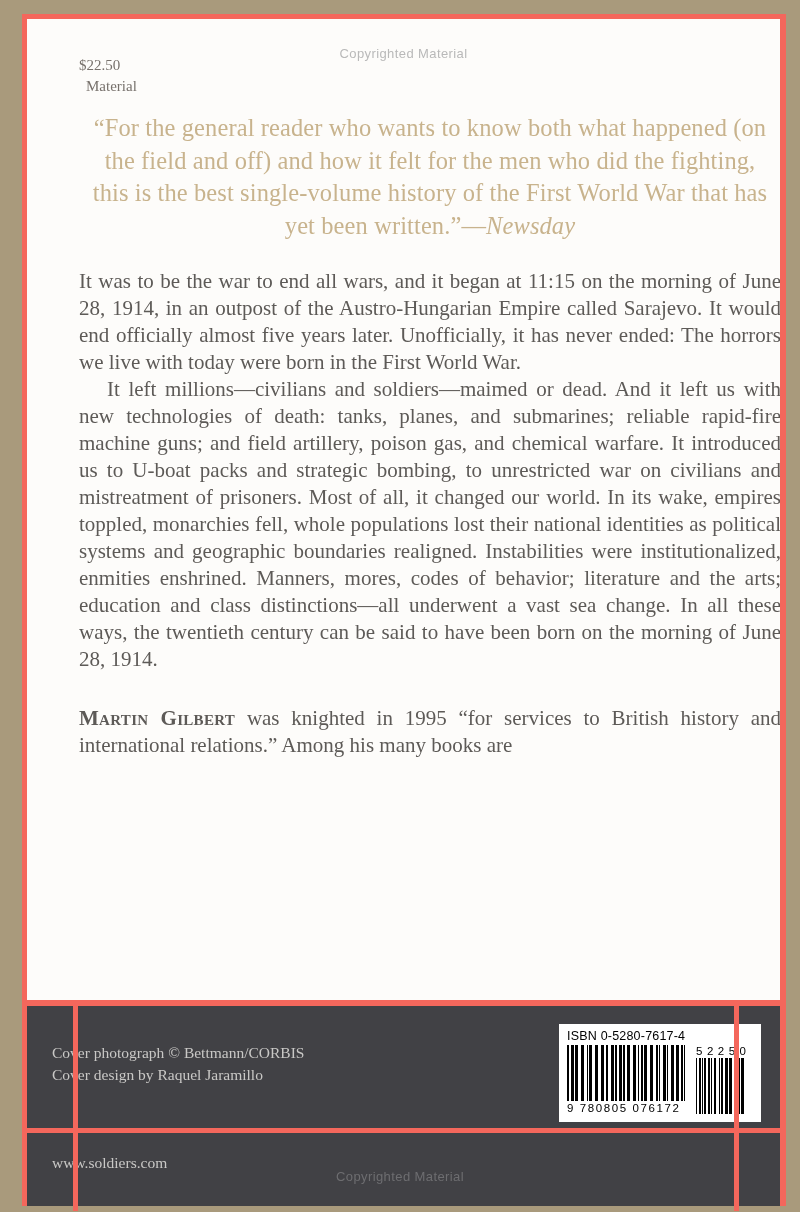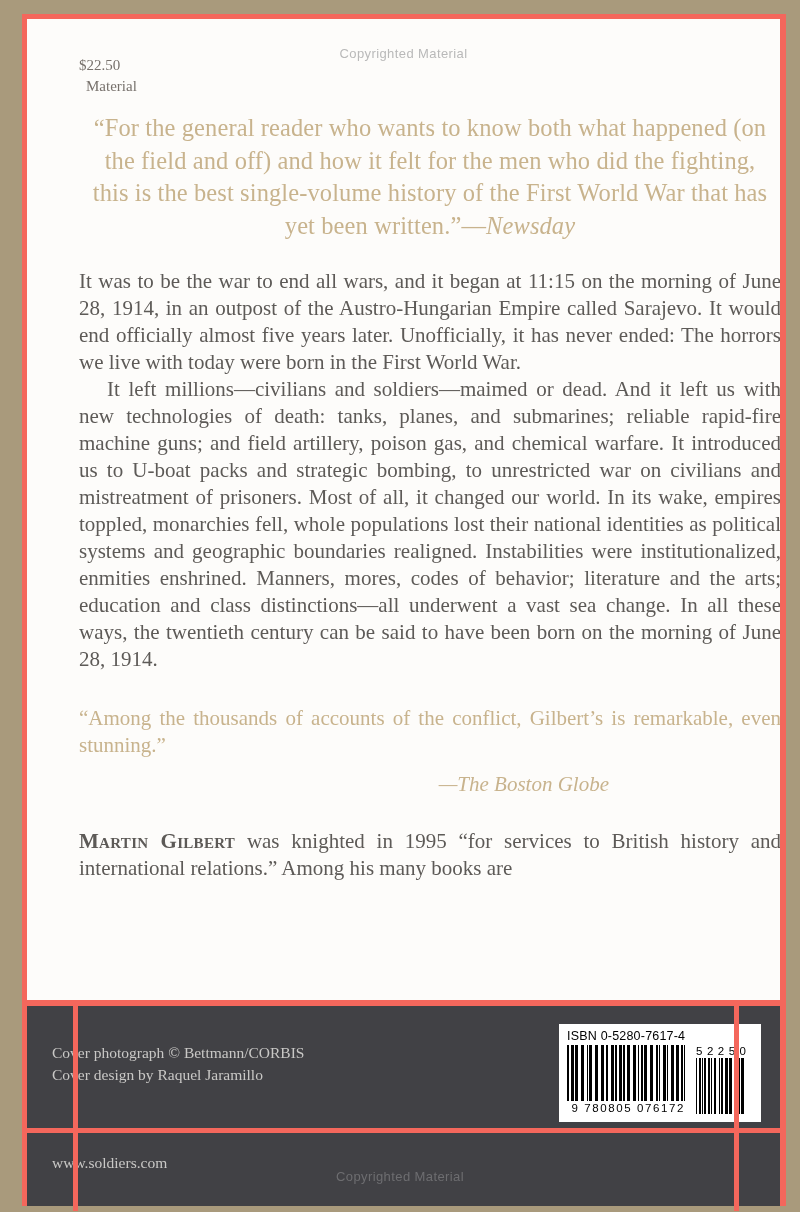--- a/index.html
+++ b/index.html
@@ -195,21 +195,21 @@
   .bars {
     display: flex;
     align-items: flex-end;
     height: 56px;
   }
   .bars span {
     display: block;
     background: #000;
     height: 100%;
   }
-  .ean-main { flex: 0 0 auto; text-align: right; }
+  .ean-main { flex: 0 0 auto; }
   .supp-wrap { display: flex; flex-direction: column; align-items: center; }
   .supp-digits {
     font-family: "Liberation Sans", sans-serif;
     font-size: 11.5px;
     letter-spacing: 4.5px;
     color: #000;
     margin-bottom: 1px;
     padding-left: 4px;
   }
   .ean-digits {
@@ -243,24 +243,20 @@
       </div>
 
       <div class="body-copy">
         <p>It was to be the war to end all wars, and it began at 11:15 on the morning of June 28, 1914, in an outpost of the Austro-Hungarian Empire called Sarajevo. It would end officially almost five years later. Unofficially, it has never ended: The horrors we live with today were born in the First World War.</p>
         <p>It left millions—civilians and soldiers—maimed or dead. And it left us with new technologies of death: tanks, planes, and submarines; reliable rapid-fire machine guns; and field artillery, poison gas, and chemical warfare. It introduced us to U-boat packs and strategic bombing, to unrestricted war on civilians and mistreatment of prisoners. Most of all, it changed our world. In its wake, empires toppled, monarchies fell, whole populations lost their national identities as political systems and geographic boundaries realigned. Instabilities were institutionalized, enmities enshrined. Manners, mores, codes of behavior; literature and the arts; education and class distinctions—all underwent a vast sea change. In all these ways, the twentieth century can be said to have been born on the morning of June 28, 1914.</p>
       </div>
 
       <div class="review review-first">
       </div>
 
-      <div class="review">
-        <div>“Among the thousands of accounts of the conflict, Gilbert’s is remarkable, even stunning.”</div>
-        <div class="attrib attrib-globe">—The Boston Globe</div>
-      </div>
 
       <div class="bio">
         <span class="author">Martin Gilbert</span><span> was knighted in 1995 “for services to British history and international relations.” Among his many books are </span>
       </div>
 
     </div>
   </div>
 
   <div class="footer">
 

